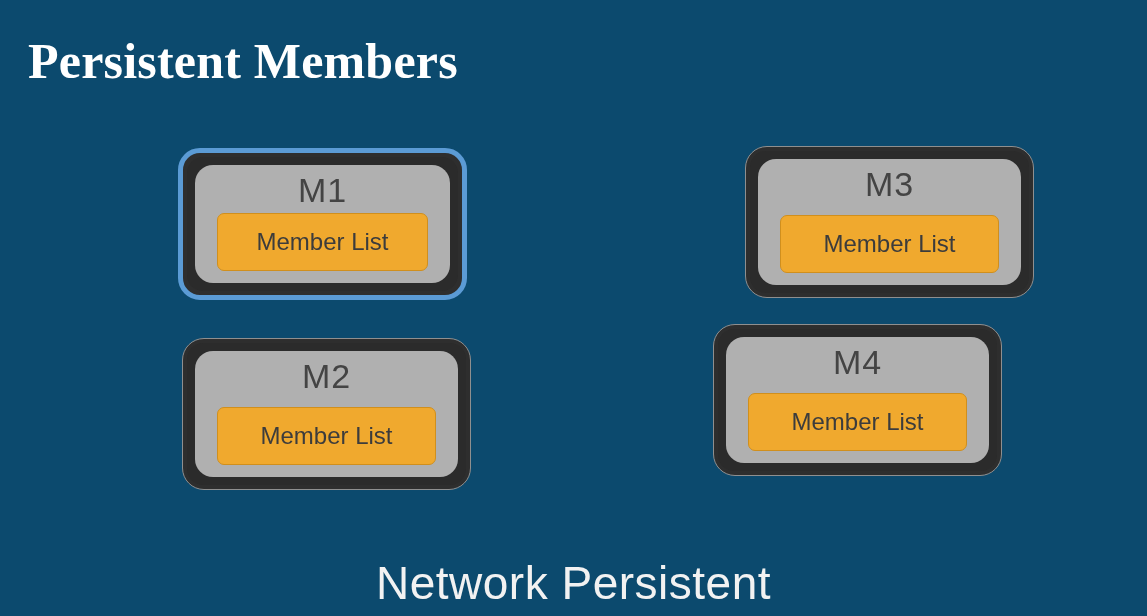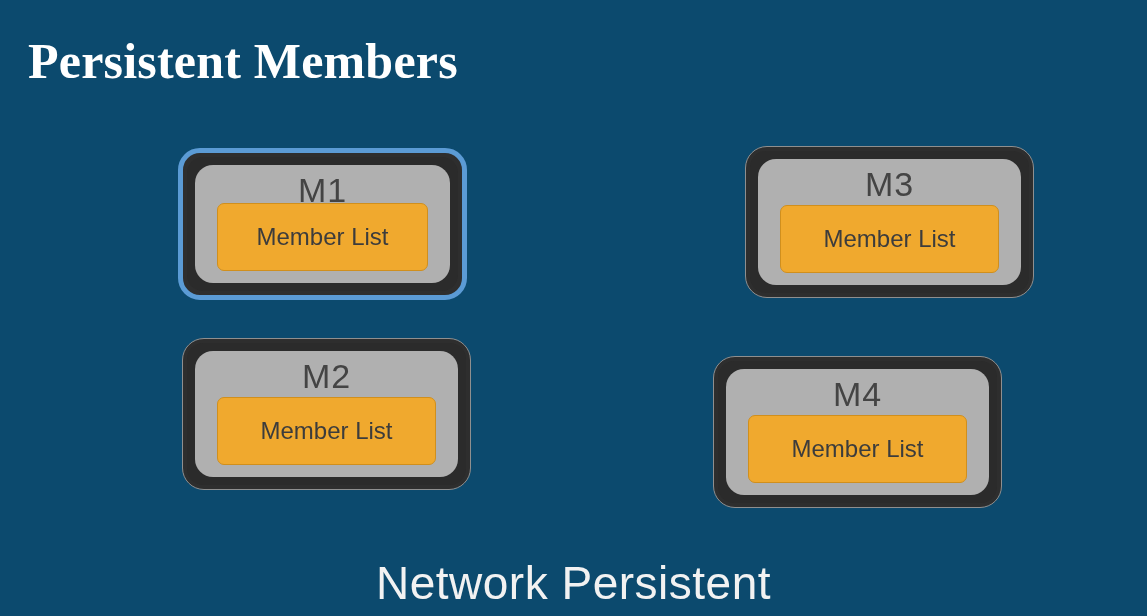--- a/index.html
+++ b/index.html
@@ -100,21 +100,21 @@
     margin-top: 6px;
     letter-spacing: 1px;
     user-select: none;
   }
 
   .member-list {
     position: absolute;
     left: 22px;
     right: 22px;
     bottom: 12px;
-    height: 68px;
+    height: 58px;
     border-radius: 7px;
     background: #f0a92e;
     border: 1px solid #d08f1d;
     box-sizing: border-box;
     display: flex;
     align-items: center;
     justify-content: center;
   }
   .member-list-label {
     font-family: "Liberation Sans", sans-serif;
@@ -122,21 +122,21 @@
     line-height: 26px;
     color: #3c3c3c;
     white-space: nowrap;
     user-select: none;
   }
 
   
   #node-m1 { left: 178px; top: 148px; }
   #node-m2 { left: 182px; top: 338px; }
   #node-m3 { left: 713px; top: 146px; margin-left: 32px; }
-  #node-m4 { left: 713px; top: 356px; }
+  #node-m4 { left: 713px; top: 324px; }
 
   
   #footer-caption {
     position: absolute;
     left: 0;
     right: 0;
     top: 556px;
     text-align: center;
     font-family: "Liberation Sans", sans-serif;
     font-weight: 300;

